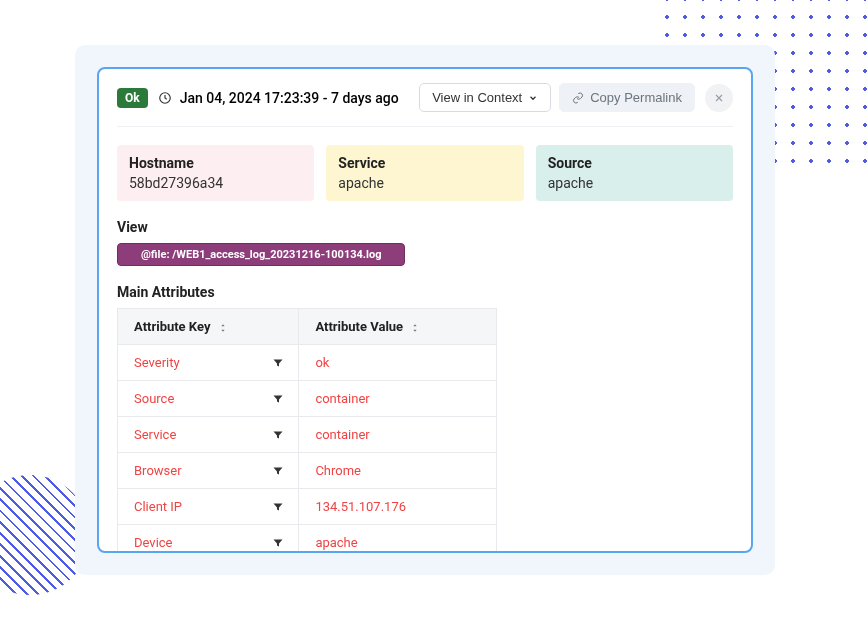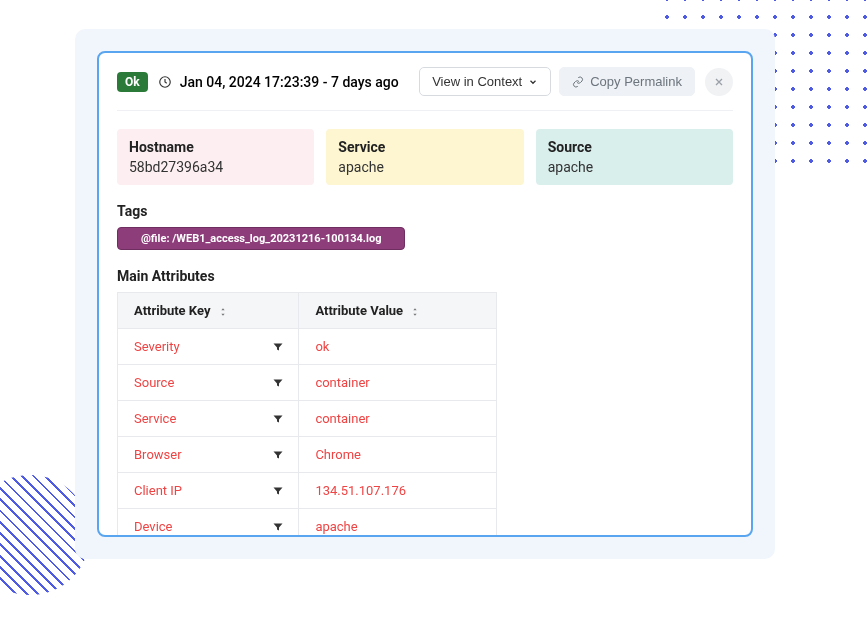--- a/index.html
+++ b/index.html
@@ -31,21 +31,21 @@
       left: -30px;
       width: 120px;
       height: 120px;
       border-radius: 50%;
       background: repeating-linear-gradient(45deg, #4f5be0 0 2px, transparent 2px 8px);
       z-index: 0;
     }
 
     .outer {
       position: absolute;
-      top: 29px;
+      top: 45px;
       left: 75px;
       width: 700px;
       height: 530px;
       background: #f1f6fd;
       border-radius: 10px;
       padding: 22px;
       z-index: 1;
     }
 
     .card {
@@ -264,21 +264,21 @@
       <div class="info-card service">
         <div class="label">Service</div>
         <div class="value">apache</div>
       </div>
       <div class="info-card source">
         <div class="label">Source</div>
         <div class="value">apache</div>
       </div>
     </div>
 
-    <div class="section-title">Tags</div>
+    <div class="section-title">View</div>
     <span class="tag-pill">@file: /WEB1_access_log_20231216-100134.log</span>
 
     <div class="section-title">Main Attributes</div>
 
     <table class="attr">
       <thead>
         <tr>
           <th>
             <span>Attribute Key</span>
             <svg class="sort-icon" viewBox="0 0 24 24" fill="currentColor">

